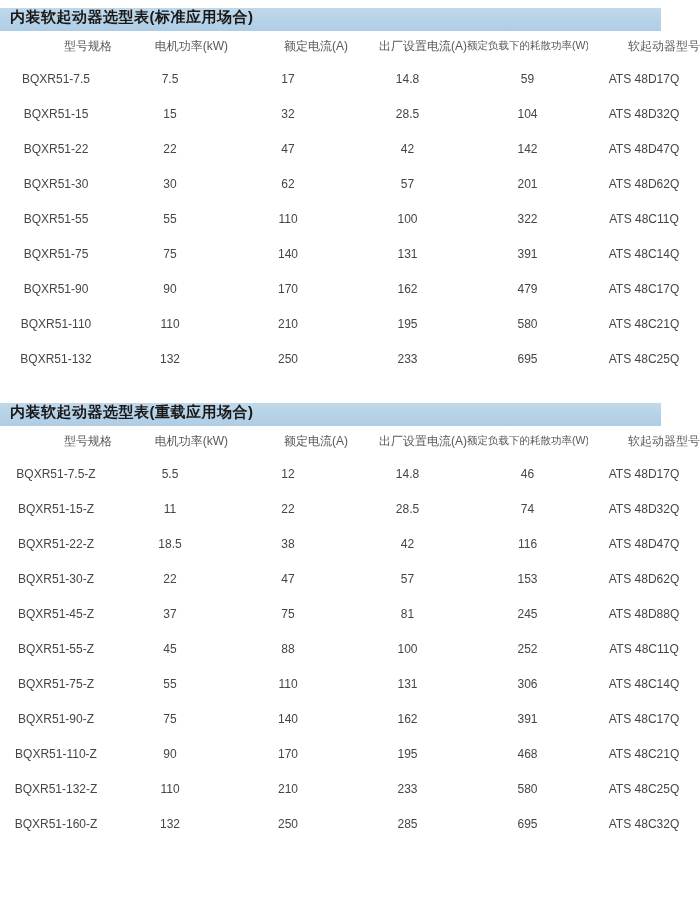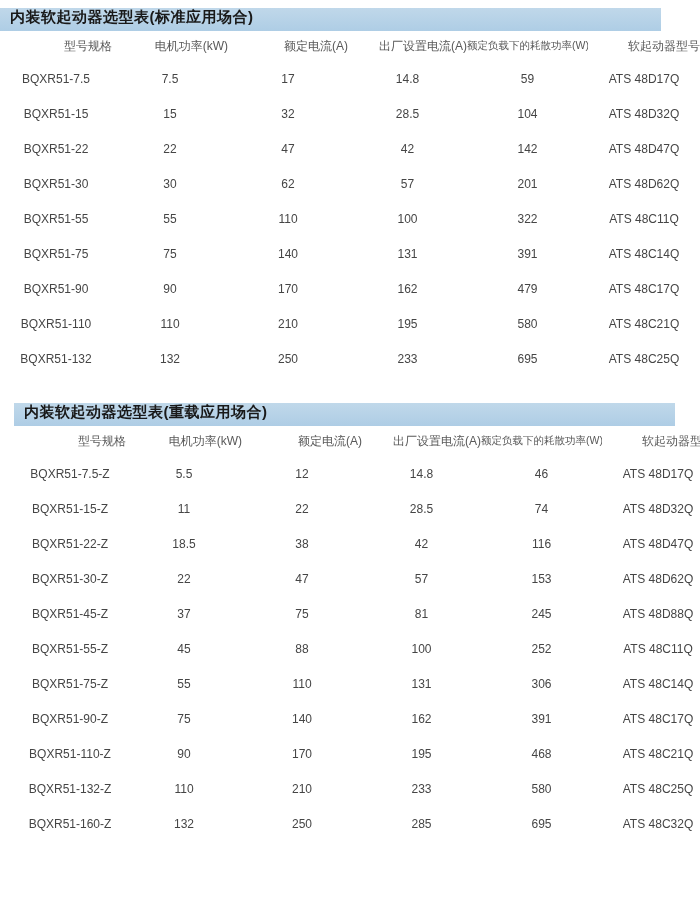--- a/index.html
+++ b/index.html
@@ -7,21 +7,21 @@
     background: #ffffff;
     font-family: "Liberation Sans", "DejaVu Sans", sans-serif;
   }
   body {
     width: 700px;
     height: 921px;
     overflow: hidden;
     padding-top: 8px;
   }
   .section { width: 700px; }
-  .section + .section { margin-top: 27px; padding-left: 14px; }
+  .section + .section { margin-top: 27px; }
   .section-bar {
     width: 661px;
     height: 23px;
     background: linear-gradient(#c0d8ea, #aecde5);
     display: flex;
     padding-left: 10px;
   }
   .section-bar .bar-title {
     font-size: 15px;
     font-weight: bold;

